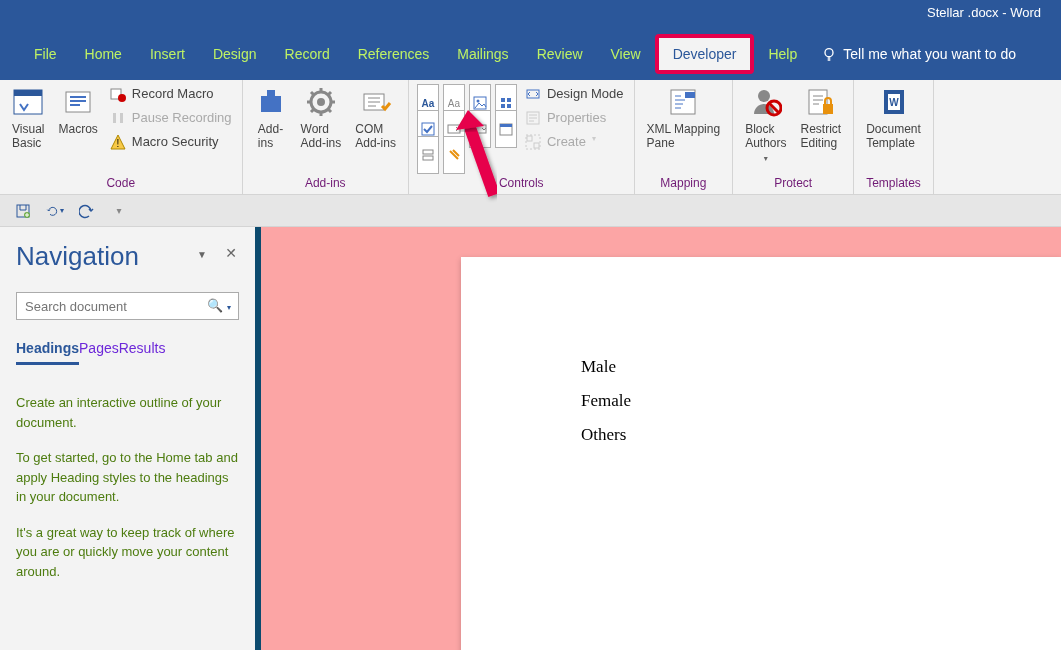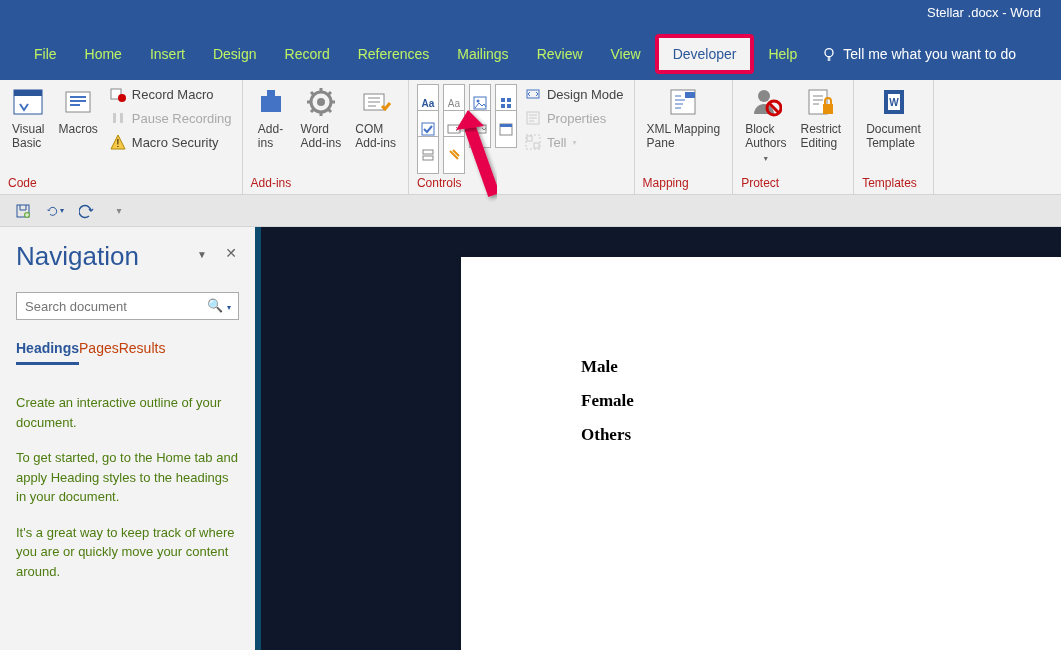--- a/index.html
+++ b/index.html
@@ -11,49 +11,49 @@
   .menubar .tab { color: #bef264; font-size: 14px; padding: 8px 14px; cursor: pointer; }
   .menubar .tab.active { background: #f3f3f3; color: #2b579a; }
   .menubar .highlight { border: 4px solid #e6004c; border-radius: 4px; padding: 0; }
   .menubar .highlight .tab { padding: 8px 14px; }
   .tellme { display: flex; align-items: center; gap: 6px; color:#fff; font-size:14px; margin-left:10px;}
   .bulb { width:16px;height:16px; }
   
   .ribbon { background: #f3f3f3; height: 115px; display: flex; border-bottom: 1px solid #d4d4d4; }
   .group { border-right: 1px solid #d4d4d4; padding: 4px 8px 0 8px; display: flex; flex-direction: column; justify-content: space-between; }
   .group-body { display: flex; gap: 6px; align-items: flex-start; }
-  .group-label { text-align: left; font-size: 12px; color: #b91c1c; padding-bottom: 4px; }
+  .group-label { text-align: center; font-size: 12px; color: #701a75; padding-bottom: 4px; }
   .big-btn { display: flex; flex-direction: column; align-items: center; gap: 4px; padding: 2px 4px; cursor: pointer; }
   .big-btn .ico { width: 32px; height: 32px; }
   .big-btn .lbl { font-size: 12px; color: #444; text-align: left; line-height: 14px; }
   .stack { display: flex; flex-direction: column; gap: 4px; }
-  .small-btn { display: flex; align-items: center; gap: 6px; font-size: 13px; color: #444; padding: 2px; cursor:pointer;}
+  .small-btn { display: flex; gap: 6px; font-size: 13px; color: #444; padding: 2px; cursor:pointer;}
   .small-btn.disabled { color: #aaa; cursor:default;}
   .ico16 { width: 16px; height: 16px; display:inline-block;}
   .ctrl-grid { display: grid; grid-template-columns: repeat(4, 22px); grid-template-rows: repeat(3, 22px); gap: 4px; }
   .ctrl-grid .cell { width:22px; height:38px; border:1px solid #b0b0b0; background:#fff; display:flex; align-items:center; justify-content:center; font-size:10px; cursor:pointer;}
   
   .qat { background: #e6e6e6; height: 32px; display:flex; align-items:center; gap:14px; padding-left:14px; border-bottom:1px solid #d4d4d4;}
   .qat .qbtn { width:18px;height:18px; cursor:pointer; color:#2b579a; display:flex;align-items:center;justify-content:center;}
   
   .workspace { display: flex; height: calc(650px - 28px - 52px - 115px - 32px); }
   .nav-pane { width: 263px; background: #f3f3f3; padding: 14px 16px; border-right:6px solid #0c4a6e; position:relative;}
   .nav-title { font-size: 26px; color: #2b579a; font-weight: 400; }
   .nav-close { position:absolute; top:18px; right:18px; color:#666; font-size:14px; cursor:pointer;}
   .nav-dd { position:absolute; top:22px; right:48px; color:#666; font-size:10px; cursor:pointer;}
   .nav-search { margin-top:20px; position:relative;}
   .nav-search input { width:100%; height:28px; border:1px solid #ababab; padding:0 42px 0 8px; font-size:13px; background:#fff;}
   .nav-search .sicon { position:absolute; right:8px; top:6px; color:#2b579a; font-size:13px;}
   .nav-tabs { display:flex; margin-top:20px; font-size:14px;}
-  .nav-tabs .nt { color:#c2410c; cursor:pointer; padding-bottom:6px;}
+  .nav-tabs .nt { color:#6d28d9; cursor:pointer; padding-bottom:6px;}
   .nav-tabs .nt.active { color:#2b579a; font-weight:600; border-bottom:3px solid #2b579a;}
   .nav-help { margin-top:28px; font-size:13px; color:#4d7c0f; line-height:1.5;}
   .nav-help p { margin-bottom:16px;}
   
-  .canvas { flex:1; background:#0f172a; padding:30px 0 0 200px; position:relative;font-weight:bold;}
+  .canvas { flex:1; background:#fca5a5; padding:30px 0 0 200px; position:relative;}
   .page { background:#fff; width:600px; height:420px; box-shadow:0 2px 6px rgba(0,0,0,.2); padding:100px 0 0 120px;}
   .page .line { font-family: Georgia, serif; font-size:17px; color:#000; margin-bottom:14px;}
   
   .arrow-ann { position:absolute; left:456px; top:110px; pointer-events:none; z-index:50;}
 </style>
 </head>
 <body>
 
 <div class="titlebar">
   <span>Stellar .docx  -  Word</span>
@@ -235,21 +235,21 @@
               <path d="M4 5h8M4 8h8M4 11h5" stroke="#ccc"></path>
             </svg>
           <span>Properties</span>
         </div>
         <div class="small-btn disabled">
           <svg class="ico16" viewBox="0 0 16 16">
               <rect x="2" y="2" width="5" height="5" fill="none" stroke="#ccc"></rect>
               <rect x="9" y="9" width="5" height="5" fill="none" stroke="#ccc"></rect>
               <rect x="1" y="1" width="14" height="14" fill="none" stroke="#ccc" stroke-dasharray="2"></rect>
             </svg>
-          <span>Tell</span>
+          <span>Create</span>
           <span style="font-size:8px;color:#ccc">▾</span>
         </div>
       </div>
     </div>
     <div class="group-label">Controls</div>
   </div>
 
   <div class="group">
     <div class="group-body">
       <div class="big-btn">

